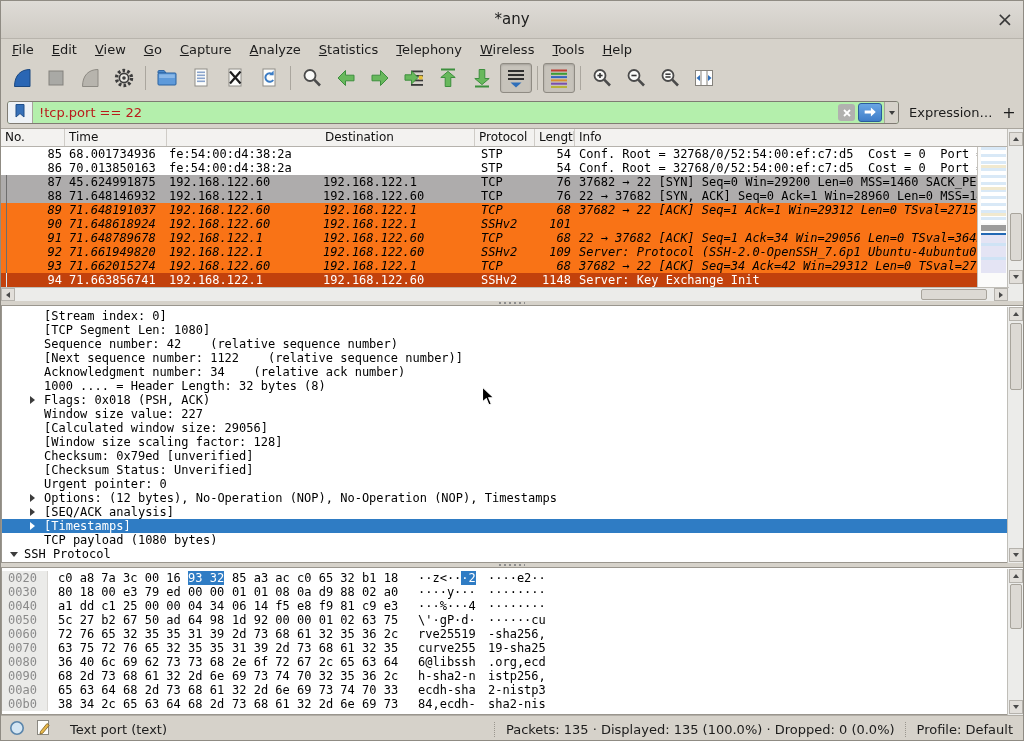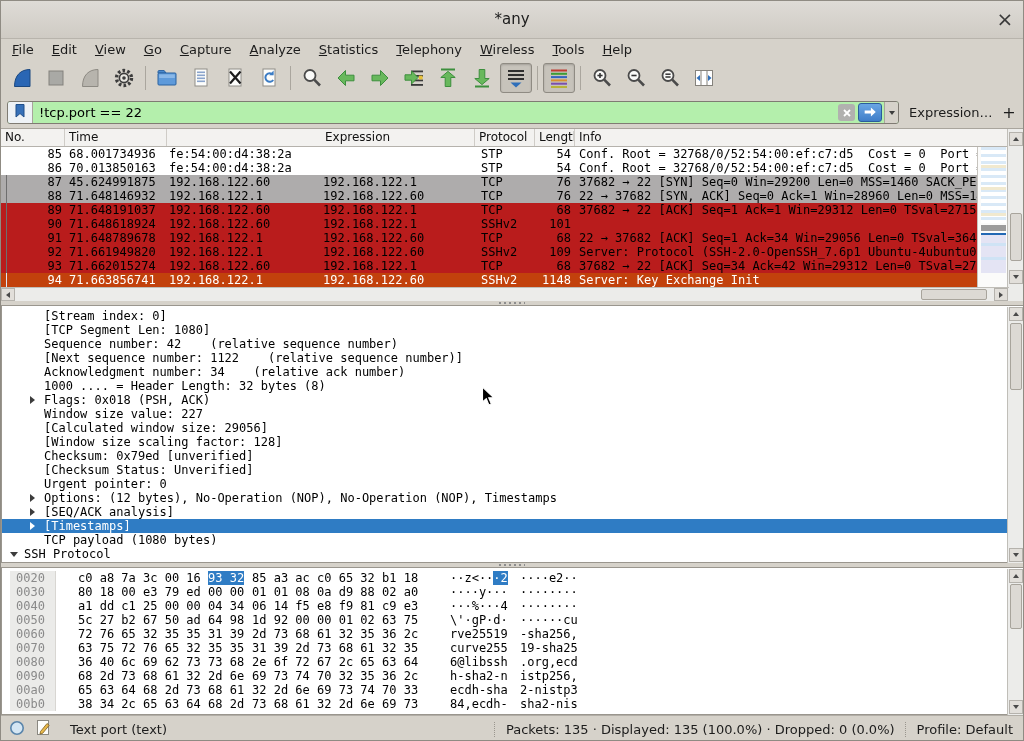--- a/index.html
+++ b/index.html
@@ -25,21 +25,21 @@
     justify-content:center;border:1px solid transparent;border-radius:3px;flex:0 0 auto;}
   .tb-btn svg{width:24px;height:24px;display:block;}
   .tb-btn.pressed{border-color:#8f8b83;background:#c7c3bb;box-shadow:inset 0 1px 2px rgba(0,0,0,.18);}
   .tb-sep{width:1px;height:24px;background:#aaa69e;margin:0 4px;flex:0 0 auto;}
   
   .filterbar{position:absolute;top:94px;left:0;right:0;height:33px;border-bottom:1px solid #a9a59d;}
   .filter-field{position:absolute;left:6px;top:6px;width:890px;height:21px;border:1px solid #7f7b73;
     border-radius:3px;background:#b4efac;display:flex;align-items:center;overflow:hidden;}
   .bookmark-btn{width:24px;height:100%;background:#eef2f6;border-right:1px solid #a8a49c;
     display:flex;align-items:center;justify-content:center;flex:0 0 auto;}
-  .filter-text{flex:1;padding-left:6px;font-size:13px;color:#000000;white-space:nowrap;overflow:hidden;}
+  .filter-text{flex:1;padding-left:6px;font-size:13px;color:#b91c1c;white-space:nowrap;overflow:hidden;}
   .clear-btn{width:17px;height:17px;background:#b1b1af;border-radius:3px;margin-right:3px;
     display:flex;align-items:center;justify-content:center;flex:0 0 auto;}
   .apply-btn{width:24px;height:19px;background:linear-gradient(#6aa6e4,#3f7ec8);
     border:1px solid #2a5c9c;border-radius:3px;margin-right:2px;display:flex;align-items:center;
     justify-content:center;box-sizing:border-box;flex:0 0 auto;}
   .caret-btn{width:13px;height:100%;background:#d6d2ca;border-left:1px solid #a8a49c;
     display:flex;align-items:center;justify-content:center;flex:0 0 auto;}
   .caret{width:0;height:0;border:3.5px solid transparent;border-top:4.5px solid #3c3c3c;margin-top:4px;}
   .expression-label{position:absolute;left:908px;top:50%;transform:translateY(-50%);
     font-size:13px;color:#1c1c1c;}
@@ -59,21 +59,21 @@
   .prow .c{box-sizing:border-box;overflow:hidden;flex:0 0 auto;}
   .c-no{width:64px;text-align:right;padding-right:3px;}
   .c-time{width:102px;padding-left:4px;}
   .c-src{width:154px;padding-left:2px;}
   .c-dst{width:154px;padding-left:2px;}
   .c-proto{width:60px;padding-left:6px;}
   .c-len{width:40px;text-align:right;padding-right:4px;}
   .c-info{flex:1 1 auto;padding-left:4px;}
   .prow.white{background:#ffffff;}
   .prow.gray{background:#aeacac;}
-  .prow.lavender{background:#b91c1c;}
+  .prow.lavender{background:#f97316;font-style:italic;}
   .prow.selected{background:#c2410c;color:#fff;}
   .prow.rel::before{content:"";position:absolute;left:5px;top:0;bottom:0;width:1px;background:#6e6e6e;}
   .prow.selected.rel::before{background:#dce8f4;}
   
   .minimap{position:absolute;top:18px;left:976px;width:32px;height:140px;background:#fbfbfa;
     border-left:1px solid #c6c3bd;box-sizing:border-box;}
   .minimap div{position:absolute;left:3px;right:3px;}
   .mm-base{top:0;height:76px;background:repeating-linear-gradient(180deg,#d9e9f7 0 3px,#ffffff 3px 7px);}
   .mm-cream1{top:18px;height:3px;background:#f1e9cf;}
   .mm-cream2{top:40px;height:3px;background:#f1e9cf;}
@@ -112,27 +112,27 @@
   .dline{height:14px;position:relative;overflow:hidden;}
   .dline.sel{background:#2f7cc4;color:#fff;}
   .tri-r{width:0;height:0;border:4px solid transparent;border-left:5px solid #3c3c3c;position:absolute;top:3px;}
   .tri-d{width:0;height:0;border:4px solid transparent;border-top:5px solid #3c3c3c;position:absolute;top:5px;}
   .dline.sel .tri-r{border-left-color:#fff;}
   .dt-vscroll{top:1px;right:1px;height:256px;}
   
   .hex-pane{position:absolute;top:566px;left:0;width:1024px;height:148px;background:#fff;
     border:1px solid #9a968e;box-sizing:border-box;}
   .hex-lines{position:absolute;top:1px;left:0;right:16px;bottom:1px;overflow:hidden;padding-top:2px;
-    font:12px/14px "DejaVu Sans Mono","Liberation Mono",monospace;white-space:pre;color:#000;padding-left:8px;}
+    font:12px/14px "DejaVu Sans Mono","Liberation Mono",monospace;white-space:pre;color:#000;}
   .hxrow{height:14px;display:flex;}
   .hx-off{flex:0 0 46px;box-sizing:border-box;padding-left:6px;color:#8a8a8a;background:#ebebe9;
     border-right:1px solid #d8d6d2;}
-  .hx-g1{margin-left:22px;width:166px;flex:0 0 auto;}
+  .hx-g1{margin-left:10px;width:166px;flex:0 0 auto;}
   .hx-g2{margin-left:8px;width:166px;flex:0 0 auto;}
-  .hx-a1{margin-left:32px;width:60px;flex:0 0 auto;}
+  .hx-a1{margin-left:20px;width:60px;flex:0 0 auto;}
   .hx-a2{margin-left:10px;flex:0 0 auto;}
   .hl{background:#2f7cc4;color:#fff;}
   .hx-vscroll{top:1px;right:1px;height:146px;}
   
   .statusbar{position:absolute;top:714px;left:0;right:0;height:27px;background:#d6d2ca;
     border-top:1px solid #b2aea6;display:flex;align-items:center;}
   .expert-btn{margin-left:8px;display:flex;}
   .note-btn{margin-left:10px;display:flex;}
   .field-status{margin-left:18px;font-size:13px;color:#1c1c1c;}
   .status-right{margin-left:auto;display:flex;align-items:center;font-size:13px;color:#1c1c1c;}
@@ -387,21 +387,21 @@
     </div>
     <div class="expression-label">Expression…</div>
     <div class="add-filter-btn">+</div>
   </div>
 
   <div class="packet-area">
     <div class="pl-header">
         <div class="pl-hcell" style="width: 64px;">No.</div>
         <div class="pl-hcell" style="width: 102px;">Time</div>
         <div class="pl-hcell" style="width: 154px; margin-top: 23px;">Source</div>
-        <div class="pl-hcell" style="width: 154px;">Expression</div>
+        <div class="pl-hcell" style="width: 154px;">Destination</div>
         <div class="pl-hcell" style="width: 60px;">Protocol</div>
         <div class="pl-hcell" style="width: 40px;">Length</div>
         <div class="pl-hcell last">Info</div>
       </div>
     <div class="pl-rows">
         <div class="prow white"><div class="c c-no">85</div><div class="c c-time">68.001734936</div><div class="c c-src">fe:54:00:d4:38:2a</div><div class="c c-dst"></div><div class="c c-proto">STP</div><div class="c c-len">54</div><div class="c c-info">Conf. Root = 32768/0/52:54:00:ef:c7:d5  Cost = 0  Port = 0x8001</div></div>
         <div class="prow white"><div class="c c-no">86</div><div class="c c-time">70.013850163</div><div class="c c-src">fe:54:00:d4:38:2a</div><div class="c c-dst"></div><div class="c c-proto">STP</div><div class="c c-len">54</div><div class="c c-info">Conf. Root = 32768/0/52:54:00:ef:c7:d5  Cost = 0  Port = 0x8001</div></div>
         <div class="prow gray rel"><div class="c c-no">87</div><div class="c c-time">45.624991875</div><div class="c c-src">192.168.122.60</div><div class="c c-dst">192.168.122.1</div><div class="c c-proto">TCP</div><div class="c c-len">76</div><div class="c c-info">37682 → 22 [SYN] Seq=0 Win=29200 Len=0 MSS=1460 SACK_PERM=1 TSval=2715606188 TSecr=0 WS=128</div></div>
         <div class="prow gray rel"><div class="c c-no">88</div><div class="c c-time">71.648146932</div><div class="c c-src">192.168.122.1</div><div class="c c-dst">192.168.122.60</div><div class="c c-proto">TCP</div><div class="c c-len">76</div><div class="c c-info">22 → 37682 [SYN, ACK] Seq=0 Ack=1 Win=28960 Len=0 MSS=1460 SACK_PERM=1 TSval=3649595033</div></div>
         <div class="prow lavender rel"><div class="c c-no">89</div><div class="c c-time">71.648191037</div><div class="c c-src">192.168.122.60</div><div class="c c-dst">192.168.122.1</div><div class="c c-proto">TCP</div><div class="c c-len">68</div><div class="c c-info">37682 → 22 [ACK] Seq=1 Ack=1 Win=29312 Len=0 TSval=2715606188 TSecr=3649595033</div></div>

